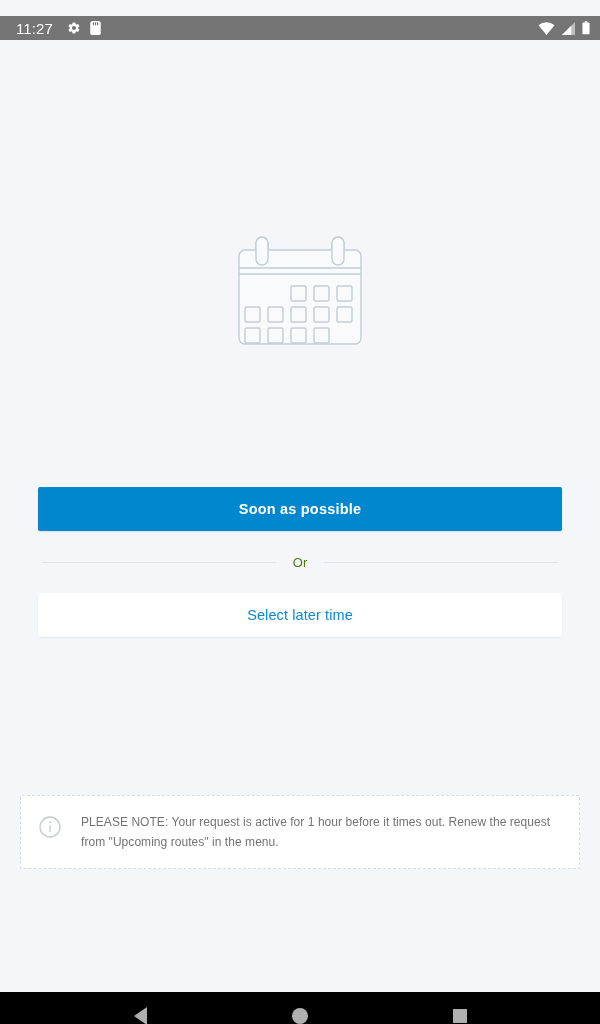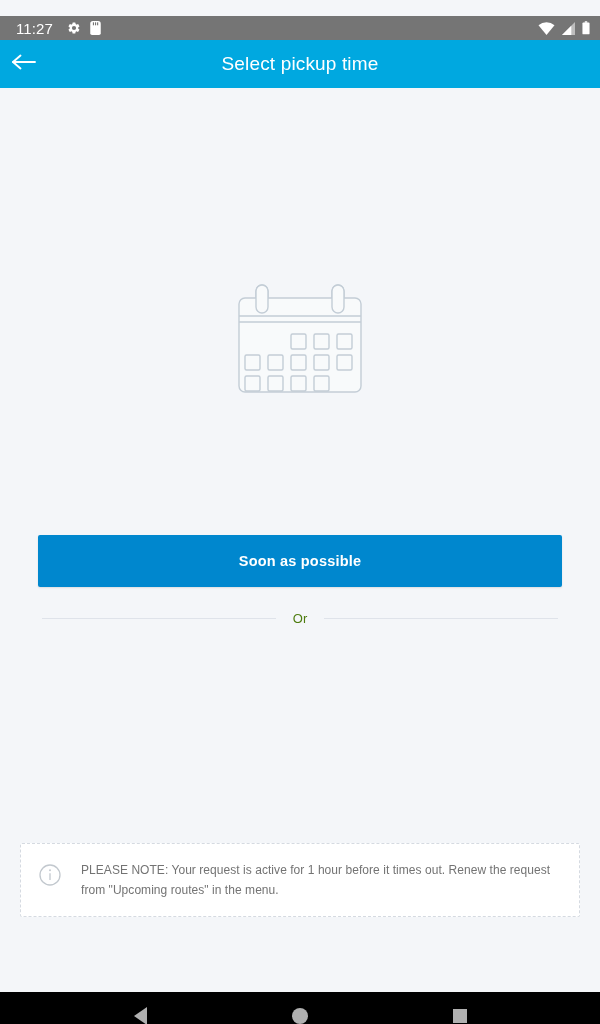--- a/index.html
+++ b/index.html
@@ -101,21 +101,21 @@
 
   .actions {
     position: absolute;
     left: 38px;
     right: 38px;
     top: 447px;
   }
   .btn-primary {
     display: block;
     width: 100%;
-    height: 52px;
+    height: 44px;
     border: none;
     border-radius: 2px;
     background: #0087ce;
     color: #ffffff;
     font-family: "Liberation Sans", sans-serif;
     font-size: 14.5px;
     font-weight: bold;
     letter-spacing: .2px;
     cursor: pointer;
     box-shadow: 0 1px 2px rgba(0,0,0,.10);
@@ -271,31 +271,20 @@
       </span>
       <span>
         <svg class="sicon" width="8" height="14" viewBox="0 0 9 15" fill="#ffffff">
           <rect x="3" y="0" width="3" height="1.6" rx="0.4"></rect>
           <rect x="0.5" y="1.4" width="8" height="13.2" rx="1"></rect>
         </svg>
       </span>
     </span>
   </div>
 
-  <div class="app-bar">
-    <div class="back-btn">
-      <span>
-        <svg width="26" height="20" viewBox="0 0 26 20" fill="none" stroke="#ffffff" stroke-width="1.9" stroke-linecap="round" stroke-linejoin="round">
-          <line x1="2" y1="10" x2="24" y2="10"></line>
-          <polyline points="9.5,3.5 2,10 9.5,16.5"></polyline>
-        </svg>
-      </span>
-    </div>
-    <div class="app-title">Select pickup time</div>
-  </div>
 
   <div class="content">
 
     <div class="illustration">
       <svg width="132" height="116" viewBox="0 0 132 116" fill="none" stroke="#c3cdd6" stroke-width="1.4">
 
         <rect x="22" y="1" width="12" height="28" rx="6" fill="#f4f6f9"></rect>
         <rect x="98" y="1" width="12" height="28" rx="6" fill="#f4f6f9"></rect>
 
         <rect x="5" y="14" width="122" height="94" rx="6" fill="#f8fafb"></rect>
@@ -325,20 +314,21 @@
 
     <div class="actions">
       <button class="btn-primary">Soon as possible</button>
 
       <div class="or-row">
         <span class="or-line"></span>
         <span class="or-text">Or</span>
         <span class="or-line"></span>
       </div>
 
+      <button class="btn-secondary">Select later time</button>
     </div>
 
     <div class="note">
       <span class="note-icon">
         <svg width="26" height="26" viewBox="0 0 26 26" fill="none" stroke="#c2c8ce" stroke-width="1.3">
           <circle cx="13" cy="13" r="10"></circle>
           <line x1="13" y1="11.3" x2="13" y2="18"></line>
           <circle cx="13" cy="8.2" r="0.95" fill="#c2c8ce" stroke="none"></circle>
         </svg>
       </span>

